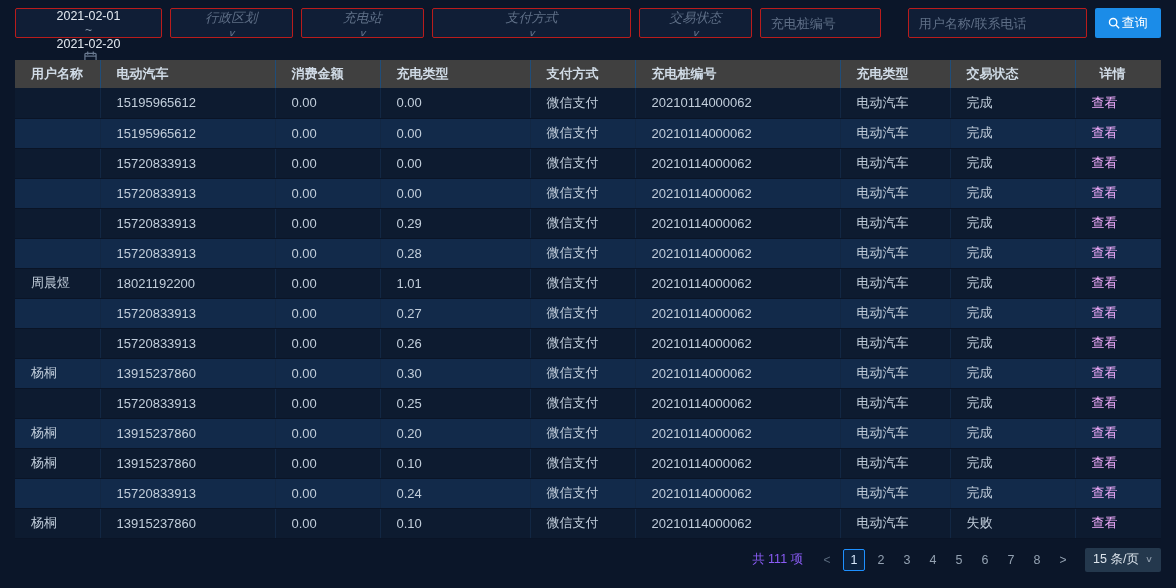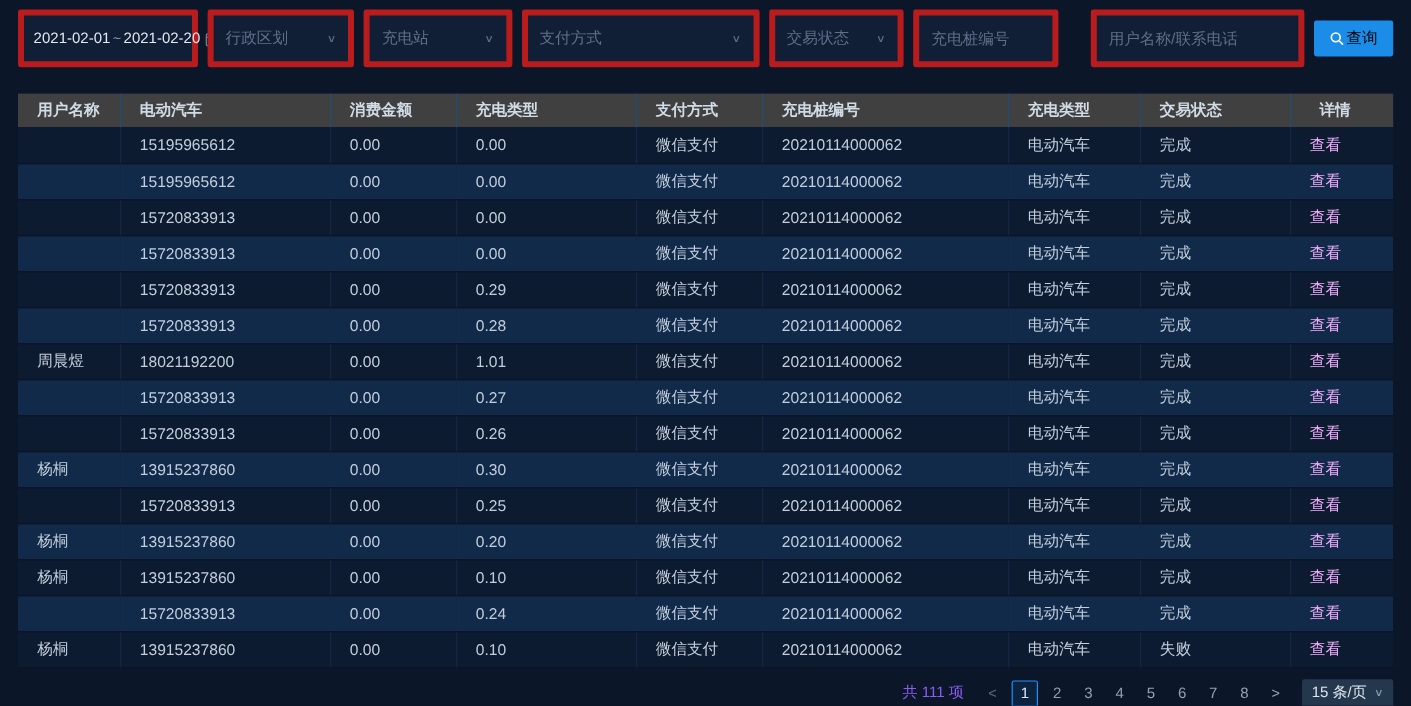--- a/index.html
+++ b/index.html
@@ -11,51 +11,51 @@
     font-size:13px;
   }
   .app { width:1176px; height:588px; display:flex; flex-direction:column; }
 
   
   .filter-bar {
     display:flex; align-items:center;
     padding:8px 15px 0 15px; gap:8px;
   }
   .ctrl {
-    height:48px; background:#101e36; border:5px solid #b91c1c;
+    height:30px; background:#101e36; border:1px solid #b91c1c;
     border-radius:2px; display:flex; align-items:center;
-    padding:0 10px; cursor:pointer;
+    padding:0 10px; cursor:pointer;flex-direction:column;
   }
   .date-range { width:150px; justify-content:space-between; padding:0 8px; }
   .date-range .dt { color:#e3e9f0; font-size:12.5px; white-space:nowrap; }
   .date-range .sep { color:#8b99ab; margin:0 2px; font-size:12px; }
   .cal-icon { width:13px; height:13px; flex:0 0 auto; margin-left:4px; }
   .cal-icon svg { display:block; }
 
-  .select { justify-content:space-between; }
+  .select { justify-content:space-between;font-style:italic; }
   .select .ph { color:#5f6f87; }
   .chev { color:#5f6f87; font-size:11px; transform:scaleY(0.8); }
   .sel-region { width:125px; }
   .sel-station { width:126px; }
   .sel-payment { width:203px; }
   .sel-status  { width:115px; }
 
   .txt-input { padding:0; }
   .inp-pile { width:124px; }
   .inp-user { width:183px;margin-left:19px; }
   .txt-input input {
     width:100%; height:100%; background:transparent; border:none; outline:none;
     color:#dfe6ee; font-size:13px; padding:0 10px;
     font-family:"Liberation Sans", sans-serif;
   }
   .txt-input input::placeholder { color:#5f6f87; opacity:1; }
 
   .search-btn {
     width:68px; height:30px; background:#1b8ce8; border:none; border-radius:2px;
-    color:#000000; font-size:13px; display:flex; align-items:center; justify-content:center;
+    color:#ffffff; font-size:13px; display:flex; align-items:center; justify-content:center;
     gap:2px; cursor:pointer; font-family:"Liberation Sans", sans-serif;
   }
   .search-btn svg { display:block; }
 
   
   .table-wrap { margin:22px 15px 0 15px; }
   table { width:1146px; border-collapse:collapse; table-layout:fixed; }
   thead th {
     background:#404040; color:#d0dbe6; font-weight:bold; text-align:left;
     height:28px; padding:0 0 0 16px; font-size:13px;

